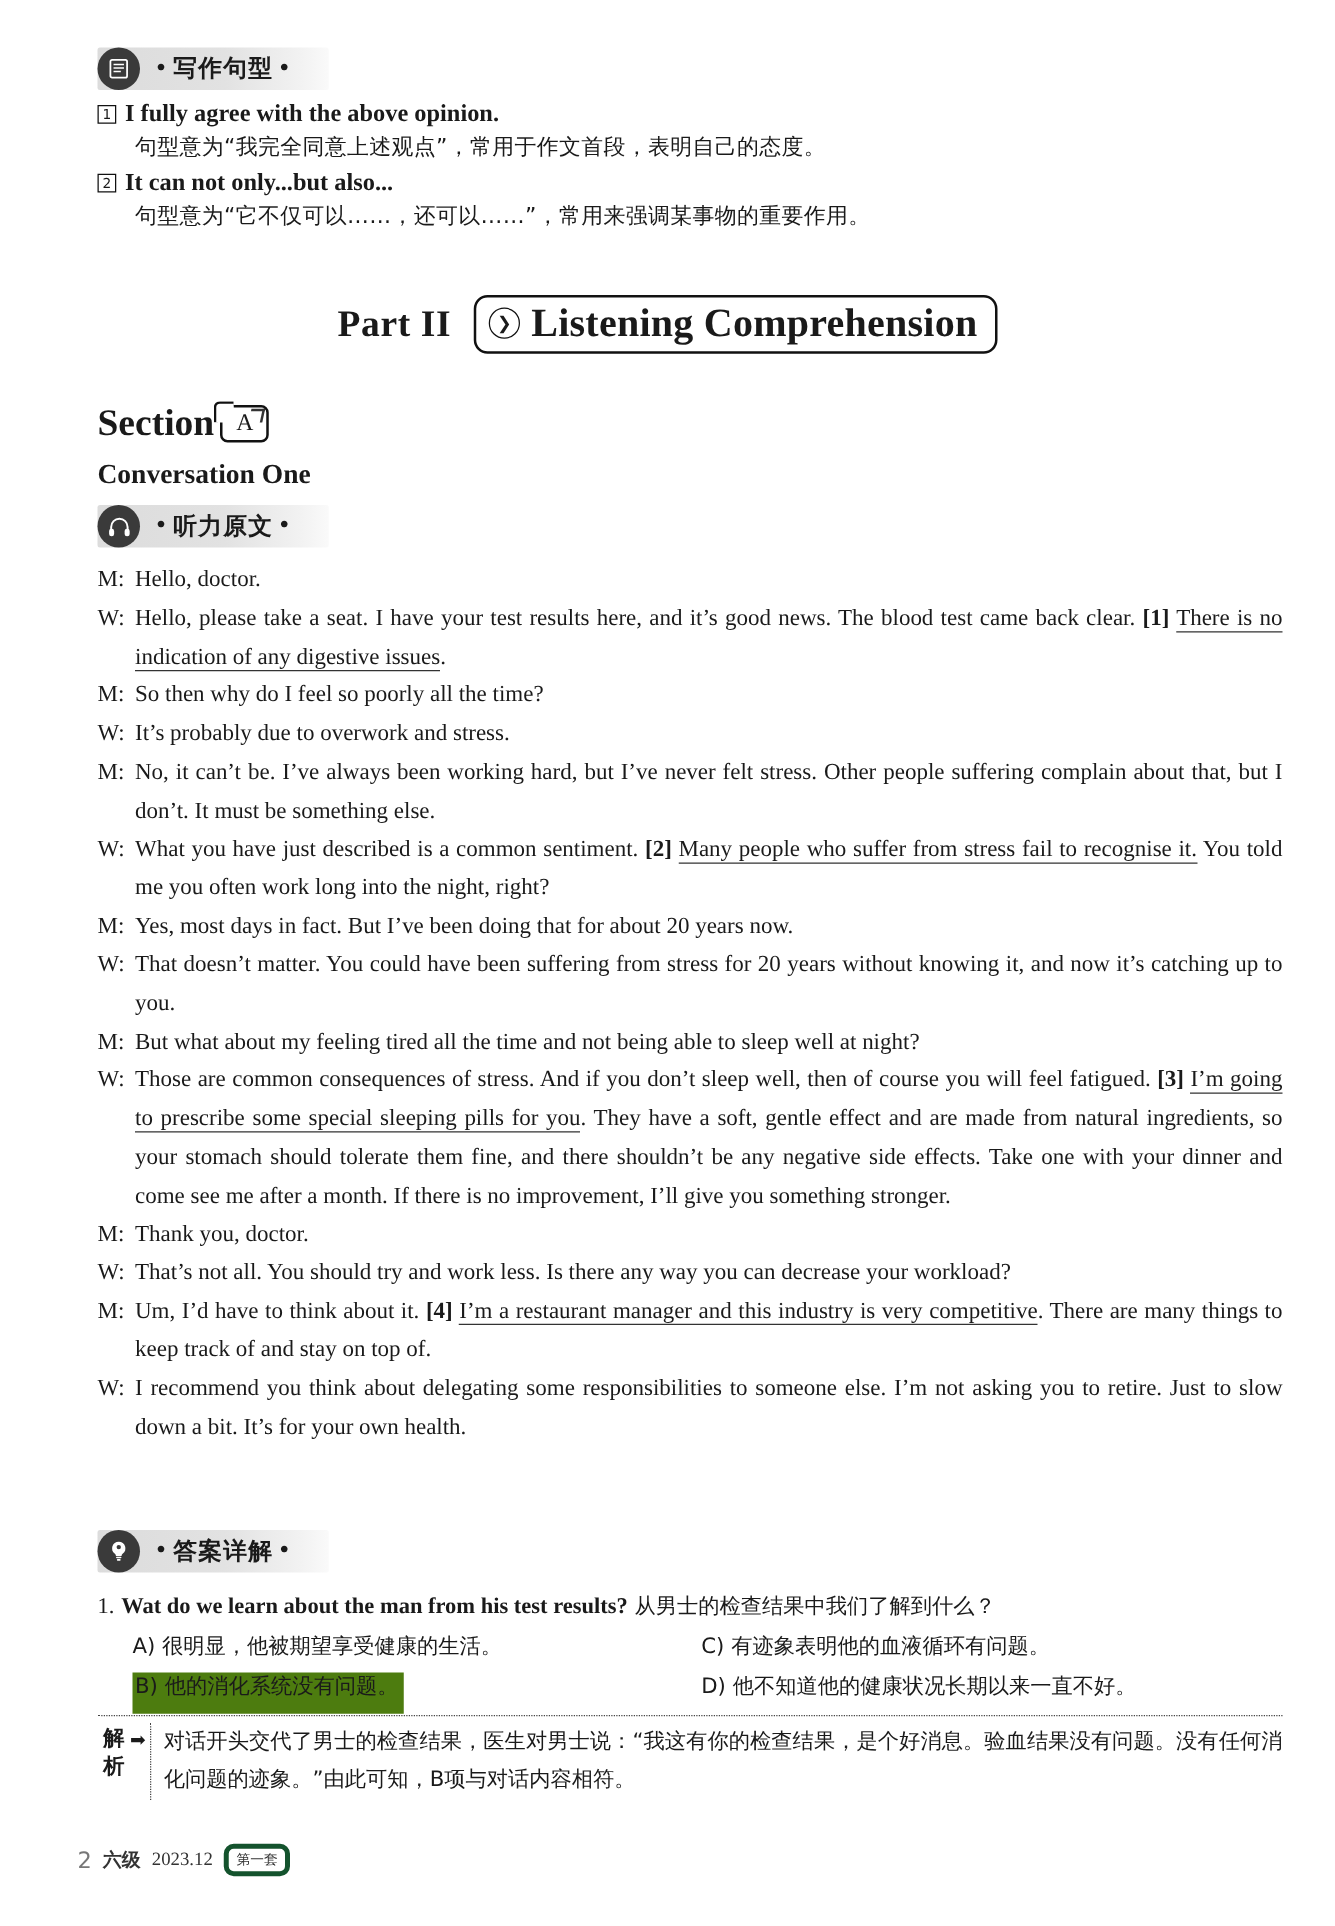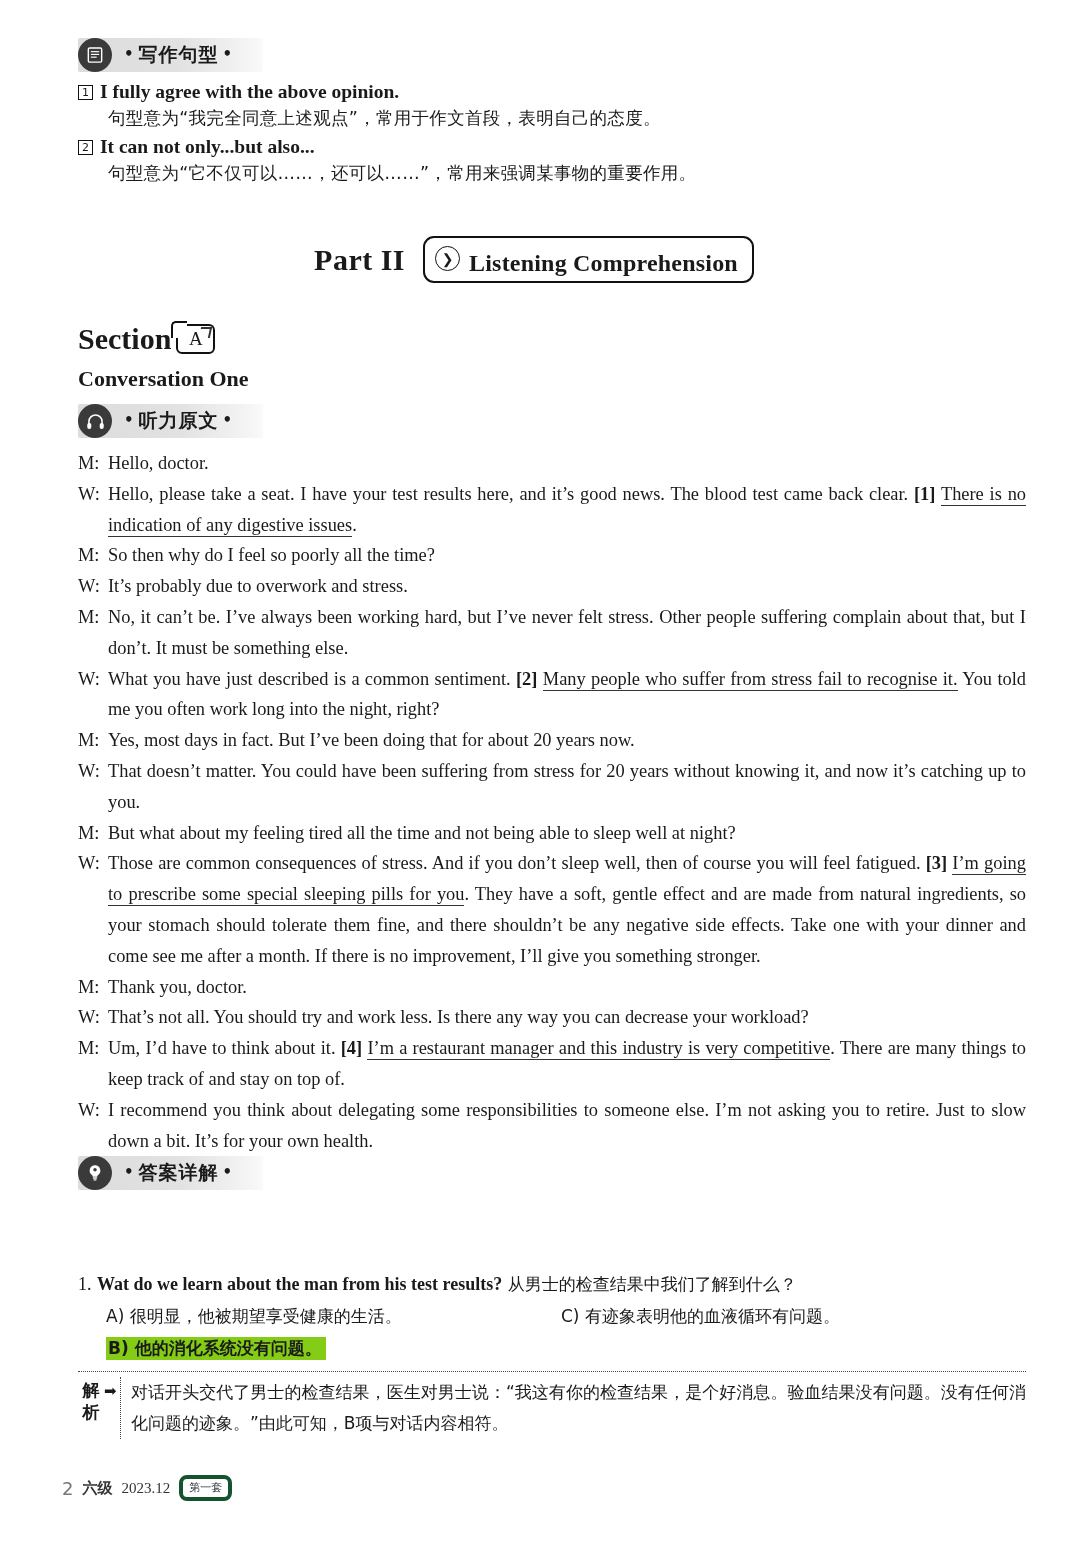--- a/index.html
+++ b/index.html
@@ -102,23 +102,22 @@
     border:1.6px solid #111;
     display:inline-flex;align-items:center;justify-content:center;
     font-size:14px;
     font-family:"DejaVu Sans", sans-serif;
     line-height:1;
     flex:0 0 auto;
   }
   .part-title{
     font-family:"Liberation Serif", serif;
     font-weight:bold;
-    font-size:24px;
+    font-size:32px;
     letter-spacing:.2px;
-    margin-top:10px;
   }
 
   
   .section-head{
     font-family:"Liberation Serif", serif;
     font-weight:bold;
     font-size:30px;
     display:flex;
     align-items:center;
     gap:2px;
@@ -214,21 +213,21 @@
     gap:40px;
   }
   .opt{
     font-family:"DejaVu Sans", sans-serif;
     font-size:17px;
     line-height:29px;
     white-space:nowrap;
   }
   .opt.left{width:415px;}
   .opt.right{flex:1 1 auto;}
-  .opt .hl{background:#84cc16;padding:1px 4px 2px 2px;font-weight:bold;}
+  .opt .hl{background:#4d7c0f;padding:1px 4px 12px 2px;}
 
   
   .explain{
     margin-top:8px;
     display:flex;
     align-items:flex-start;
     border-top:1.5px dotted #444;
     padding-top:5px;
     position:relative;
   }
@@ -401,21 +400,21 @@
       <div class="turn">
         <div class="spk">M:</div>
         <div class="utt"><span>Um, I’d have to think about it. </span><span class="marker">[4]</span><span> </span><u class="key">I’m a restaurant manager and this industry is very competitive</u><span>. There are many things to keep track of and stay on top of.</span></div>
       </div>
       <div class="turn">
         <div class="spk">W:</div>
         <div class="utt"><span>I recommend you think about delegating some responsibilities to someone else. I’m not asking you to retire. Just to slow down a bit. It’s for your own health.</span></div>
       </div>
     </div>
 
-  <div class="wrap" style="top:1156px;">
+  <div class="wrap" style="top:1224px;">
     <div class="ribbon">
       <span class="circ">
         <svg class="ic" width="20" height="20" viewBox="0 0 24 24">
           <path d="M12 2.8a6.4 6.4 0 0 0-3.7 11.6c.7.5 1 1.2 1 2.1h5.4c0-.9.3-1.6 1-2.1A6.4 6.4 0 0 0 12 2.8z" fill="#fff"></path>
           <rect x="9.4" y="17.2" width="5.2" height="1.6" rx=".7" fill="#fff"></rect>
           <rect x="10.2" y="19.5" width="3.6" height="1.5" rx=".7" fill="#fff"></rect>
           <circle cx="12" cy="8" r="2.1" fill="#3a3a3a"></circle>
         </svg>
       </span>
       <span class="rb-text"><span class="dotlead">•</span><span>答案详解</span><span class="dotlead">•</span></span>
@@ -429,20 +428,21 @@
       <span class="q-cn">从男士的检查结果中我们了解到什么？</span>
     </div>
 
     <div class="opts">
       <div class="opt-row">
         <div class="opt left"><span>A)</span>&nbsp;<span>很明显，他被期望享受健康的生活。</span></div>
         <div class="opt right"><span>C)</span>&nbsp;<span>有迹象表明他的血液循环有问题。</span></div>
       </div>
       <div class="opt-row">
         <div class="opt left"><span class="hl"><span>B)</span>&nbsp;<span>他的消化系统没有问题。</span></span></div>
+        <div class="opt right"><span>D)</span>&nbsp;<span>他不知道他的健康状况长期以来一直不好。</span></div>
       </div>
     </div>
 
     <div class="explain">
       <div class="ex-label">
         <div>解</div>
         <div>析</div>
       </div>
       <div class="ex-arrow">➡</div>
       <div class="ex-body">对话开头交代了男士的检查结果，医生对男士说：“我这有你的检查结果，是个好消息。验血结果没有问题。没有任何消化问题的迹象。”由此可知，B项与对话内容相符。</div>

